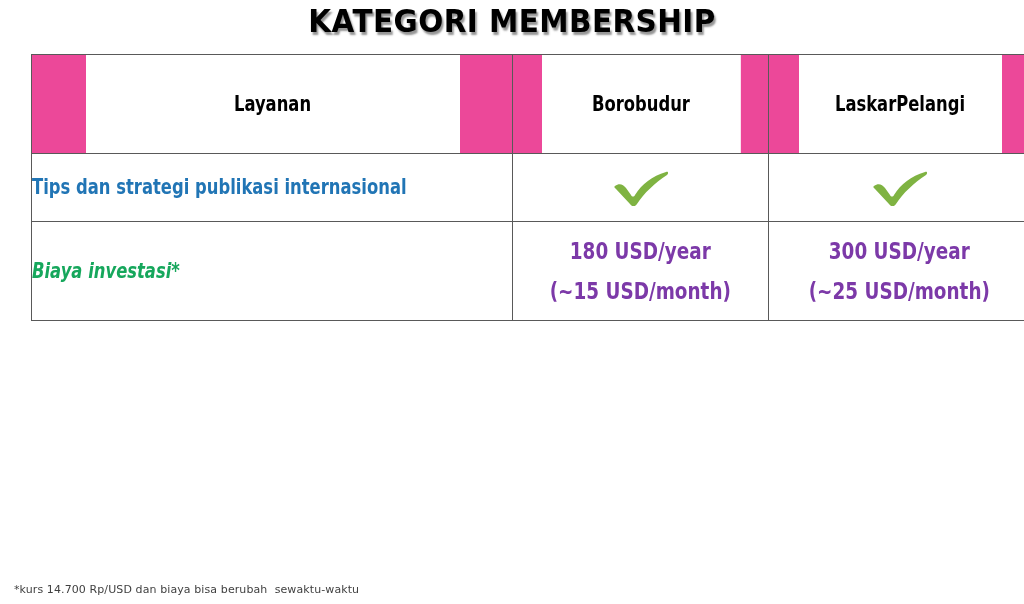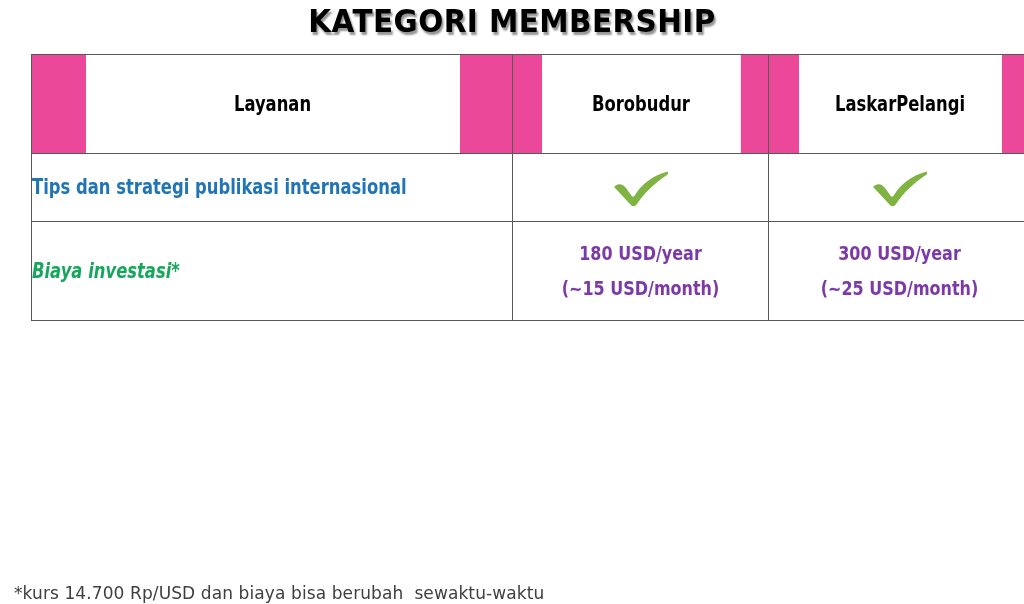--- a/index.html
+++ b/index.html
@@ -100,36 +100,36 @@
   .mark-wrap {
     display: inline-block;
     line-height: 0;
   }
 
   
   .price-cell {
     text-align: center;
     font-family: "DejaVu Sans", sans-serif;
     font-weight: bold;
-    font-size: 20px;
+    font-size: 23px;
     line-height: 1.75;
     white-space: nowrap;
   }
   .price-cell .shrink {
     display: inline-block;
     transform: scaleX(0.80);
   }
 
   
   #footnote {
     position: absolute;
     left: 14px;
     top: 583px;
     font-family: "DejaVu Sans", sans-serif;
-    font-size: 17px;
+    font-size: 11px;
     color: #3f3f3f;
     white-space: pre;
     letter-spacing: 0.1px;
   }
 </style>
 </head>
 <body>
 
 <div id="page-title" style="color: rgb(0, 0, 0);">KATEGORI MEMBERSHIP</div>
 

